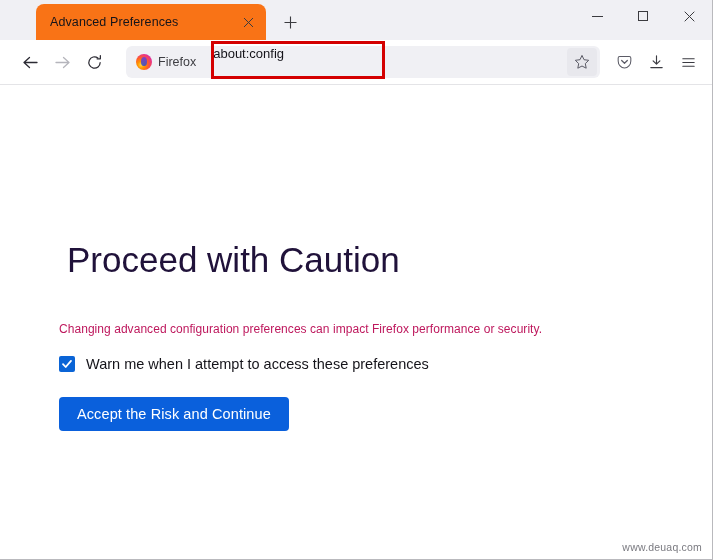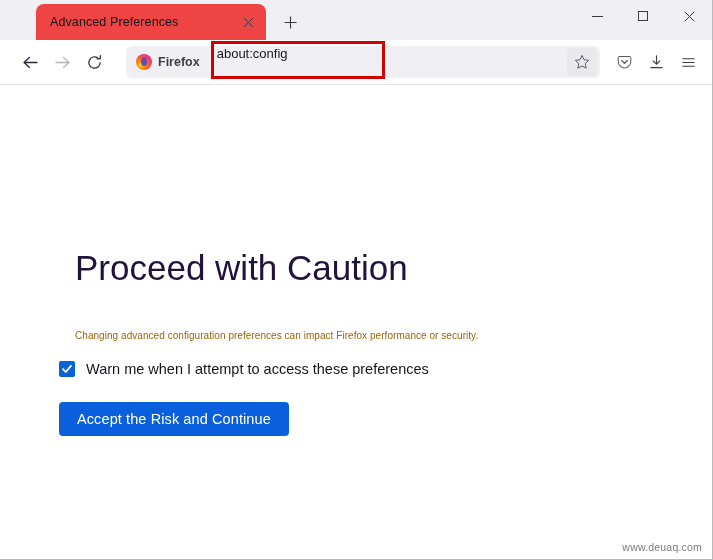--- a/index.html
+++ b/index.html
@@ -31,21 +31,21 @@
     position: relative;
     height: 40px;
     background: #f0f0f4;
     display: flex;
     align-items: flex-end;
   }
   .tab {
     margin-left: 36px;
     width: 230px;
     height: 36px;
-    background: #ef4444;
+    background: #f97316;
     border-radius: 8px 8px 0 0;
     display: flex;
     align-items: center;
     box-sizing: border-box;
     padding: 0 6px 0 14px;
   }
   .tab-title {
     flex: 1;
     font-size: 12.5px;
     color: #15141a;
@@ -145,21 +145,20 @@
   }
   .identity-chip {
     display: flex;
     align-items: center;
     gap: 6px;
     height: 26px;
     padding: 0 8px 0 7px;
     margin-left: 3px;
     border-radius: 4px;
     flex: 0 0 auto;
-    font-weight: bold;
   }
   .identity-label {
     font-size: 12.5px;
     color: #3d3d42;
     white-space: nowrap;
   }
   .ff-logo {
     width: 16px;
     height: 16px;
     border-radius: 50%;
@@ -226,26 +225,26 @@
     background: #ffffff;
     box-sizing: border-box;
     padding: 148px 0 0 59px;
   }
   .page-title {
     font-size: 35px;
     font-weight: 300;
     color: #20123a;
     letter-spacing: 0px;
     line-height: 1.1;
-    margin: 16px;
+    margin: 8px;
   }
   .page-desc {
-    margin: 42px 0 0 16px;
-    font-size: 10px;
-    color: #a16207;
+    margin: 42px 0 0 0;
+    font-size: 12px;
+    color: #be185d;
     letter-spacing: .05px;
   }
   .checkbox-row {
     margin-top: 20px;
     display: flex;
     align-items: flex-end;
     gap: 11px;
   }
   .checkbox {
     width: 16px;

